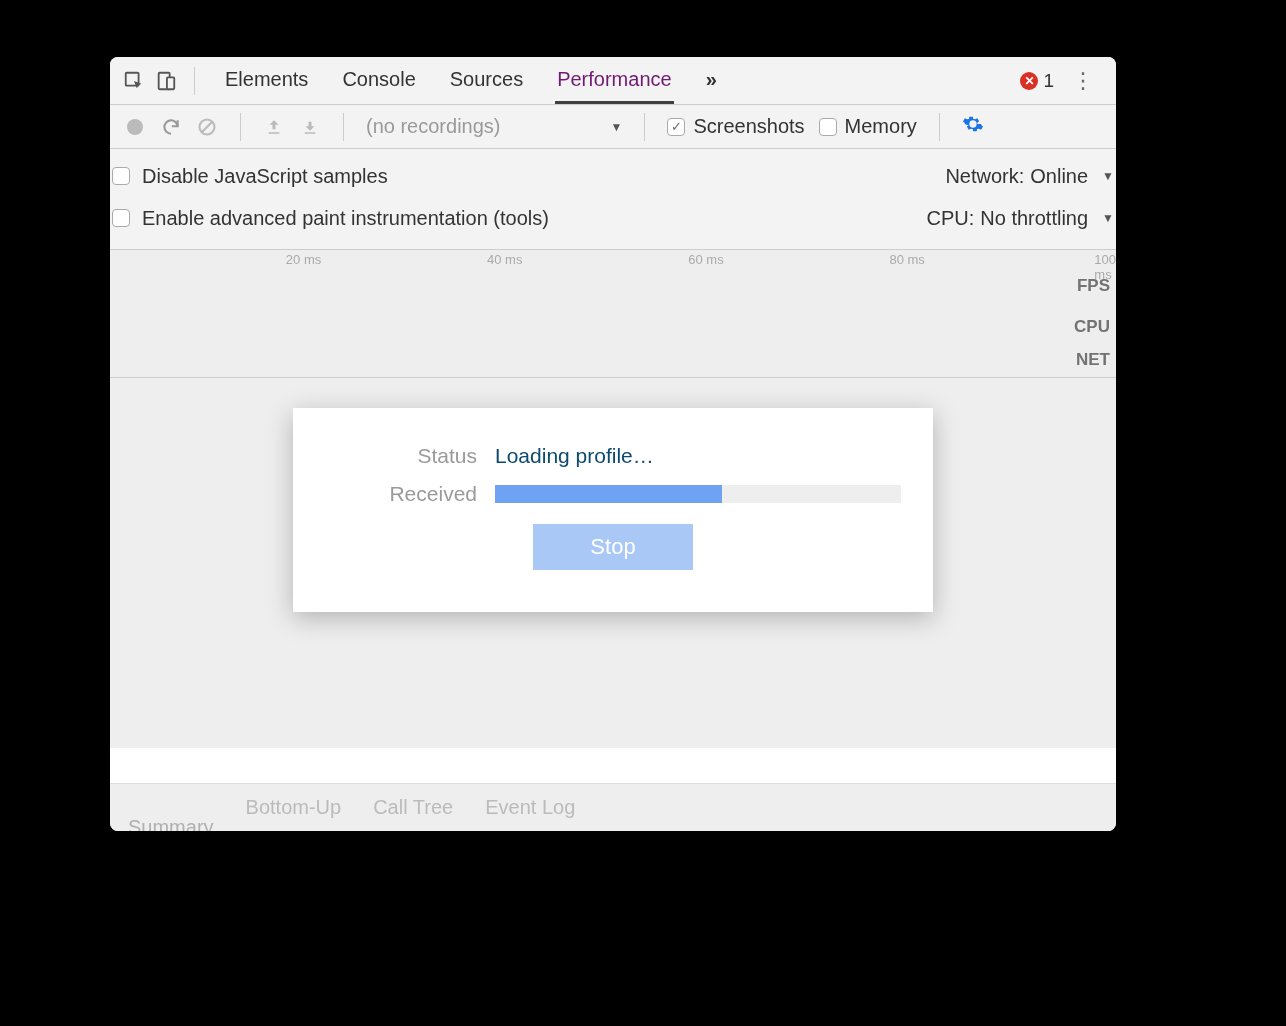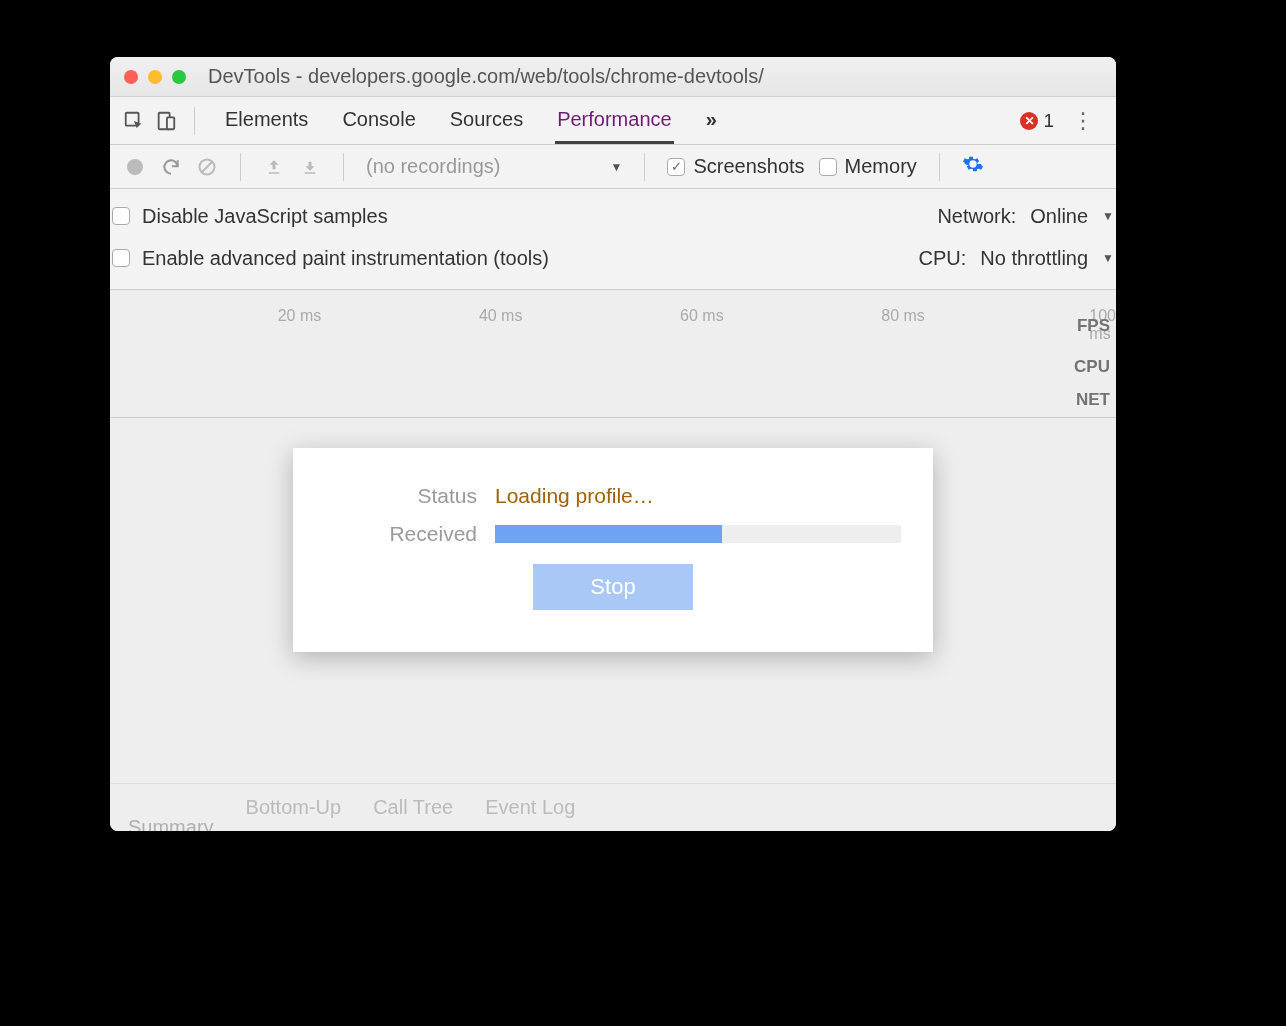--- a/index.html
+++ b/index.html
@@ -35,61 +35,53 @@
   .fade { color:#9a9a9a; font-size:20px; }
   .chk { display:flex; align-items:center; gap:8px; font-size:20px; color:#333; }
   .chkbox { width:18px; height:18px; border:1.5px solid #aaa; border-radius:4px; display:flex; align-items:center; justify-content:center; font-size:13px; color:#666; background:#fff;}
   .chkbox.checked::after{content:"✓";}
   .gear { color:#1a73e8; font-size:22px; }
 
   
   .settings { background:#f3f3f3; border-bottom:1px solid #ccc; padding:6px 2px 10px; }
   .srow { display:flex; align-items:center; height:42px; font-size:20px; color:#333; }
   .srow .chkbox{ margin-right:12px; }
-  .srow .right { margin-left:auto; display:flex; align-items:center; gap:14px;}
+  .srow .right { margin-left:auto; display:flex; align-items:center; gap:6px;}
   .select { display:flex; align-items:center; gap:14px; cursor:pointer;}
   .tri { color:#555; font-size:12px;}
 
   
   .ruler { position:relative; height:128px; background:#eee; border-bottom:1px solid #ccc; }
-  .tick { position:absolute; top:17px; font-size:16px; color:#aaa; transform:translateX(-100%); }
+  .tick { position:absolute; top:2px; font-size:13px; color:#aaa; transform:translateX(-100%); }
   .laneLbl { position:absolute; right:6px; font-size:17px; color:#737373; font-weight:600;}
 
   
   .stage { position:relative; height:calc(100% - 40px - 48px - 44px - 96px - 128px - 48px); background:#eee; }
   .modal {
     position:absolute; left:50%; top:30px; transform:translateX(-50%);
     width:640px; background:#fff; box-shadow:0 6px 24px rgba(0,0,0,.25);
     padding:36px 32px 30px;
   }
   .mrow{ display:flex; align-items:center; margin-bottom:14px; font-size:21px;}
   .mlabel{ width:170px; text-align:right; color:#9a9a9a; padding-right:18px;}
-  .mval{ color:#a16207;}
+  .mval{ color:#0c4a6e;}
   .pbar{ flex:1; height:18px; background:#eee; position:relative; }
   .pfill{ position:absolute; left:0; top:0; bottom:0; background:#6da3f2; }
   .stopbtn{ display:block; margin:18px auto 12px; width:160px; height:46px; background:#a9c8f5; color:#fff; font-size:22px; border:none; cursor:pointer;}
 
   
   .btabs{ position:absolute; left:0; right:0; bottom:0; height:48px; background:#eee; display:flex; align-items:center; gap:32px; padding:0 18px; border-top:1px solid #ddd;}
   .btab{ font-size:20px; color:#bbb; cursor:pointer;}
   .btab.active{ color:#b0b0b0; border-bottom:3px solid #22c55e; padding-bottom:6px;margin-top:48px;}
 </style>
 </head>
 <body>
 
 <div class="window">
 
-  <div class="titlebar">
-    <div class="traffic">
-      <div class="dot red"></div>
-      <div class="dot yellow"></div>
-      <div class="dot green"></div>
-    </div>
-    <div class="title">DevTools - developers.google.com/web/tools/chrome-devtools/</div>
-  </div>
 
   <div class="toolbar1">
     <div class="sq-icon">
       <svg width="22" height="22" viewBox="0 0 24 24" fill="none" stroke="#555" stroke-width="2">
         <rect x="3" y="3" width="14" height="14" rx="1"></rect>
           <path d="M12 12 l8 3 -3 2 -2 3 z" fill="#555" stroke="none"></path>
       </svg>
     </div>
     <div class="sq-icon">
       <svg width="22" height="22" viewBox="0 0 24 24" fill="none" stroke="#555" stroke-width="2">

